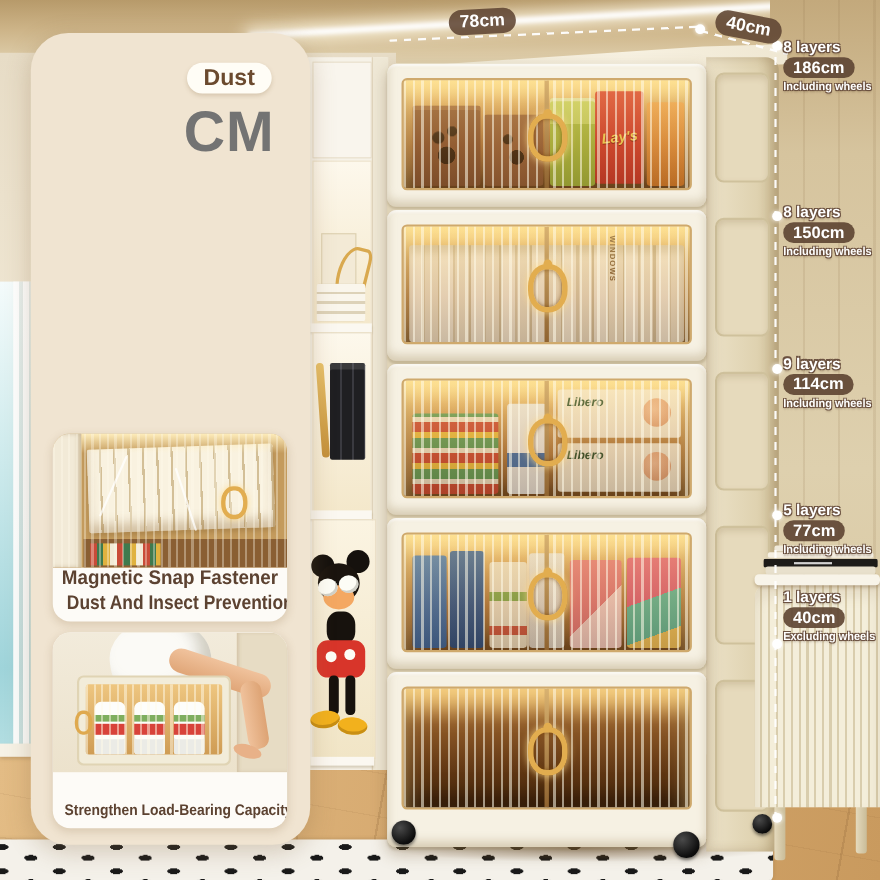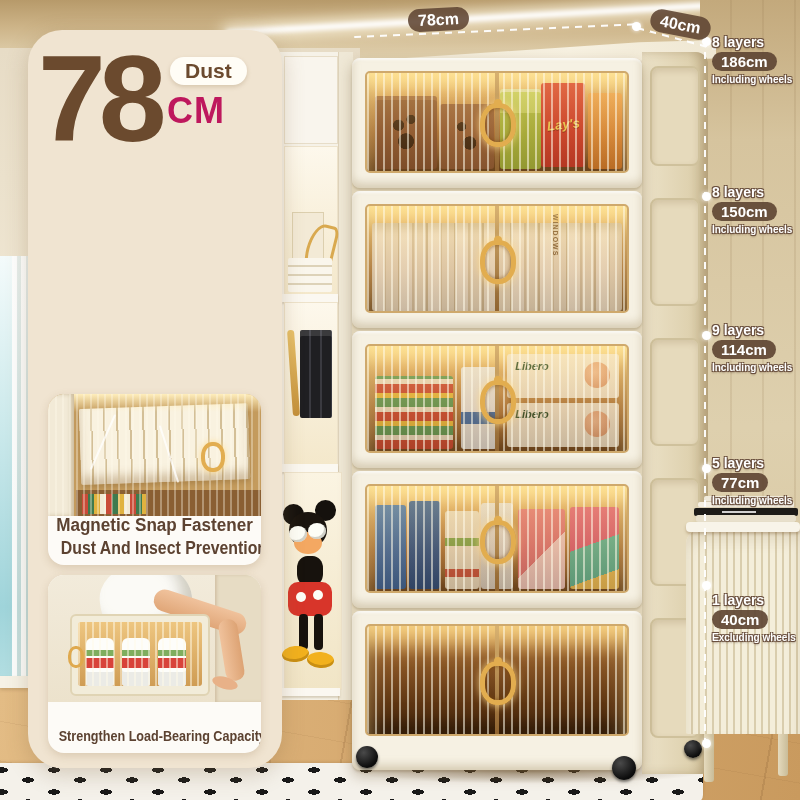--- a/index.html
+++ b/index.html
@@ -128,31 +128,31 @@
   .wline{left:354px;top:36px;width:284px;transform:rotate(-2.6deg);transform-origin:left center;opacity:.95;}
   .dline{left:637px;top:27px;width:82px;transform:rotate(15deg);transform-origin:left center;opacity:.95;}
   .vline{left:704px;top:38px;width:2px;height:712px;background:repeating-linear-gradient(180deg,#fff 0 7px,transparent 7px 14px);opacity:.95;}
   .dot{width:9px;height:9px;border-radius:50%;background:#fff;box-shadow:0 0 4px rgba(255,255,255,.9);}
   .dim-pill{background:rgba(95,68,50,.88);color:#fff;font-weight:bold;font-size:16px;padding:2px 10px;border-radius:13px;line-height:1.2;}
   .pill-78{left:408px;top:8px;transform:rotate(-3deg);}
   .pill-40{left:650px;top:13px;transform:rotate(11deg);}
 
   
   .hm{left:712px;width:88px;z-index:6;color:#fff;}
-  .hm1{top:34px}.hm2{top:184px}.hm3{top:322px}.hm4{top:455px}.hm5{top:592px}
+  .hm1{top:34px}.hm2{top:184px}.hm3{top:322px}.hm4{top:455px}.hm5{top:534px}
   .hm-layers{font-size:14px;font-weight:bold;text-shadow:-1px -1px 0 #6b5140,1px -1px 0 #6b5140,-1px 1px 0 #6b5140,1px 1px 0 #6b5140,0 2px 2px rgba(60,35,15,.4);}
   .hm-pill{display:inline-block;margin-top:2px;background:rgba(96,70,52,.92);border-radius:12px;padding:1px 9px;font-size:15px;font-weight:bold;}
   .hm-note{margin-top:2px;font-size:10.5px;font-weight:bold;white-space:nowrap;transform:scaleX(.95);transform-origin:left;
       text-shadow:-1px -1px 0 #6b5140,1px -1px 0 #6b5140,-1px 1px 0 #6b5140,1px 1px 0 #6b5140,0 2px 2px rgba(60,35,15,.4);}
 
   
   .info-panel{left:28px;top:30px;width:254px;height:738px;background:#f0e4d1;border-radius:34px;z-index:7;box-shadow:0 6px 22px rgba(140,110,70,.3);}
   .big-size{position:absolute;left:10px;top:8px;font-size:122px;line-height:1;font-weight:bold;color:#6b4a2e;letter-spacing:-7px;}
   .width-pill{position:absolute;left:142px;top:27px;background:#fffdf6;color:#6b4a2e;font-size:21px;font-weight:bold;padding:2px 15px;border-radius:17px;box-shadow:0 2px 4px rgba(140,110,70,.25);}
-  .cm-label{position:absolute;left:139px;top:60px;font-size:36px;font-weight:bold;color:#be185d;letter-spacing:1px;}
+  .cm-label{position:absolute;left:139px;top:60px;font-size:52px;font-weight:bold;color:#737373;letter-spacing:1px;}
   .variant-pill{position:absolute;left:50%;top:124px;transform:translateX(-50%);background:#fffdf6;color:#5d4330;font-size:22px;font-weight:bold;padding:2px 18px;border-radius:18px;white-space:nowrap;box-shadow:0 2px 4px rgba(140,110,70,.25);}
   .feature-card{position:absolute;left:20px;width:213px;background:#fdfbf7;border-radius:16px;overflow:hidden;box-shadow:0 3px 8px rgba(140,110,70,.22);}
   .fc1{top:172px;height:178px}.fc2{top:364px;height:171px}.fc3{top:545px;height:178px}
   .fc-photo{position:absolute;left:0;top:0;width:213px;overflow:hidden;}
   .fc1 .fc-photo{height:125px}.fc2 .fc-photo{height:122px}.fc3 .fc-photo{height:127px}
   .fc-caption{position:absolute;left:0;bottom:0;width:213px;text-align:center;color:#5c4231;font-weight:bold;}
   .cap-l1{font-size:21px;line-height:1.25;}
   .fc2 .cap-l1{font-size:18px;white-space:nowrap;transform:scaleX(.95);}
   .cap-l2{font-size:21px;line-height:1.25;}
   .fc2 .cap-l2{font-size:18px;white-space:nowrap;transform:scaleX(.88);}
@@ -388,21 +388,20 @@
     <div class="hm-pill">77cm</div>
     <div class="hm-note">Including wheels</div>
   </div>
   <div class="abs hm hm5">
     <div class="hm-layers">1 layers</div>
     <div class="hm-pill">40cm</div>
     <div class="hm-note">Excluding wheels</div>
   </div>
 
   <div class="abs info-panel">
-    <div class="big-size">78</div>
     <div class="width-pill">Dust</div>
     <div class="cm-label">CM</div>
 
 
     <div class="feature-card fc2">
       <div class="fc-photo p2">
         <div class="p2-frame"></div>
         <div class="p2-books"></div>
         <div class="p2-lower">
           <div class="p2-mags"></div>

